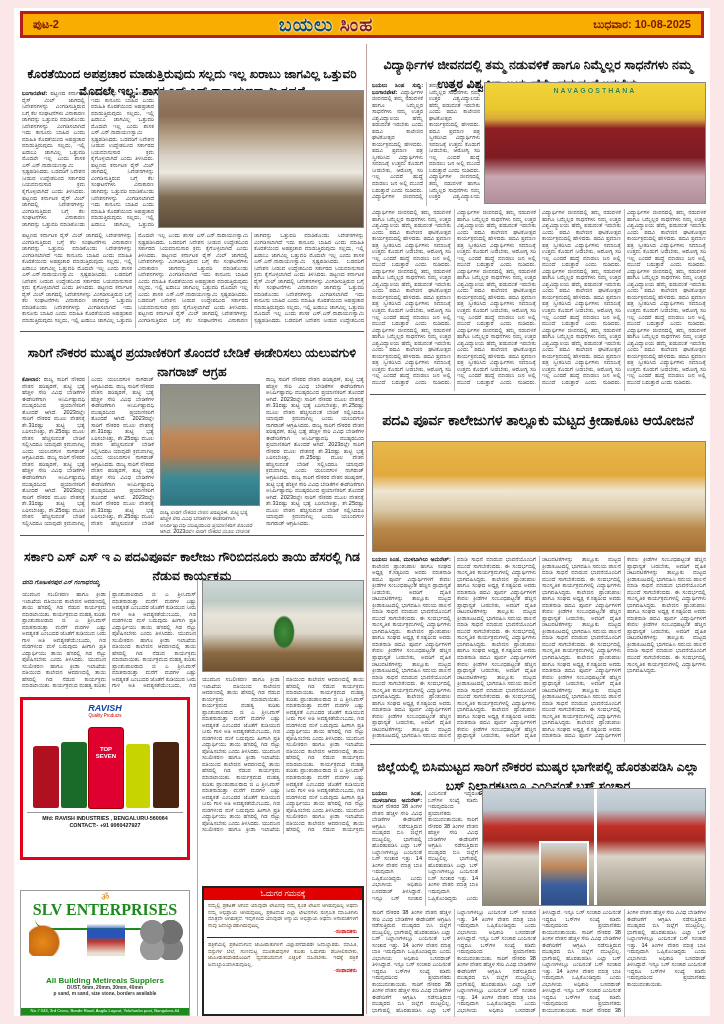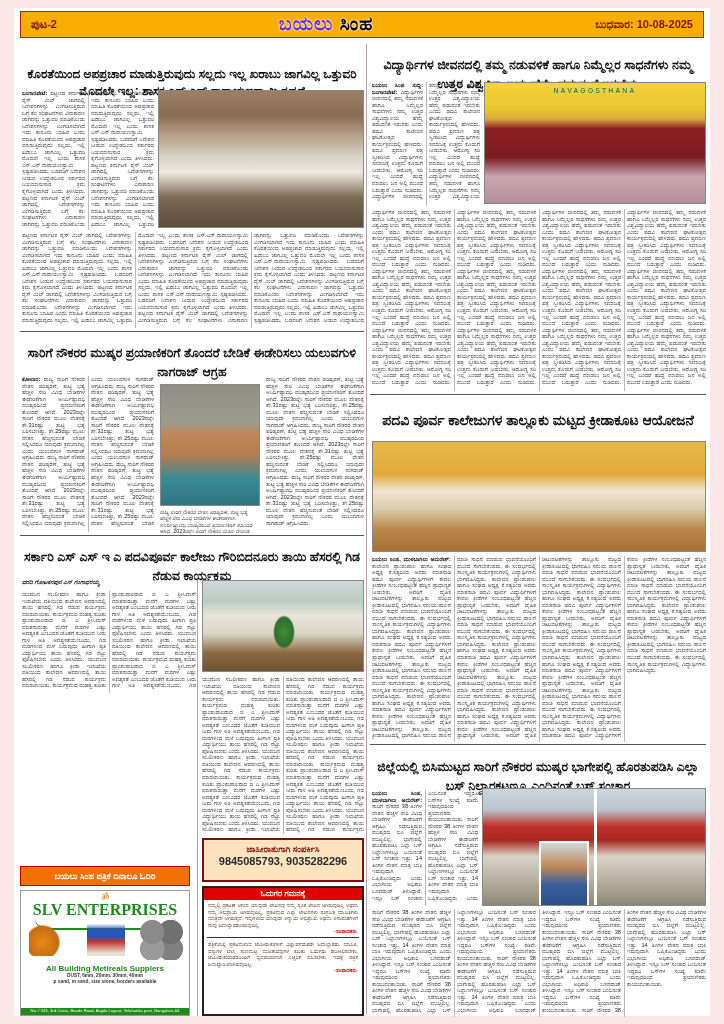--- a/index.html
+++ b/index.html
@@ -1,23 +1,23 @@
 <!DOCTYPE html>
 <html><head>
 <meta charset="utf-8">
 <style>
   html,body{margin:0;padding:0;}
   body{width:724px;height:1024px;background:#fbe7e7;font-family:"Liberation Sans",sans-serif;}
   #page{position:relative;width:724px;height:1024px;overflow:hidden;}
   .paper{position:absolute;left:14px;top:8px;width:696px;height:1008px;background:#ffffff;}
   
-  .masthead-bar{position:absolute;left:20px;top:11px;width:684px;height:27px;background:#f9ad00;border:1px solid #b91c1c;display:flex;align-items:center;justify-content:space-between;padding:0 10px;box-sizing:border-box;}
+  .masthead-bar{position:absolute;left:20px;top:11px;width:684px;height:27px;background:#f9ad00;border:3px solid #b91c1c;display:flex;align-items:center;justify-content:space-between;padding:0 10px;box-sizing:border-box;}
   .mh-side{font-size:11px;font-weight:bold;color:#7a1507;}
   .mh-title{font-size:19px;font-weight:bold;letter-spacing:1px;text-shadow:0 0 2px #fff,0 0 2px #fff;}
-  .mh-t1{color:#6d28d9;font-family:Liberation Mono, monospace;} .mh-t2{color:#000000;}
+  .mh-t1{color:#0c4a6e;} .mh-t2{color:#7f1d1d;}
   
   .vrule{position:absolute;width:1px;background:#bfa3a3;}
   .hrule{position:absolute;height:1px;background:#555;}
   
   .hl{position:absolute;font-weight:bold;color:#0d0d0d;text-align:center;line-height:1.45;letter-spacing:0;}
   .hl-a{left:20px;top:46px;width:344px;font-size:12px;margin-top:20px;}
   .hl-b{left:20px;top:334px;width:344px;font-size:12.5px;}
   .hl-c{left:20px;top:538px;width:344px;font-size:12.5px;}
   .hl-d{left:370px;top:46px;width:336px;font-size:12.5px;}
   .hl-e{left:370px;top:398px;width:336px;font-size:14px;}
@@ -55,28 +55,28 @@
   .ravish-foot{font-size:5.4px;font-weight:bold;color:#111;line-height:1.35;border-top:1px solid #999;margin:0 4px;padding-top:2px;}
   .strip-ad{position:absolute;left:20px;top:866px;width:170px;height:20px;background:#f07000;border:1px solid #c00000;box-sizing:border-box;color:#ffffff;font-weight:bold;font-size:8.5px;display:flex;align-items:center;justify-content:center;}
   .ad-slv{position:absolute;left:20px;top:890px;width:170px;height:126px;background:#ffffff;border:1px solid #9a9a9a;box-sizing:border-box;text-align:center;overflow:hidden;}
   .slv-om{font-size:9px;color:#e07800;line-height:1;margin-top:2px;}
   .slv-title{font-family:"Liberation Serif",serif;font-size:16px;font-weight:bold;color:#1e8a1e;line-height:1;}
   .slv-mid{position:relative;height:44px;}
   .slv-exc{position:absolute;left:8px;top:4px;width:34px;height:34px;background:radial-gradient(circle at 40% 60%,#e88a1a 0%,#c86a10 55%,transparent 62%);}
   .slv-house{position:absolute;left:66px;top:2px;width:38px;height:36px;background:linear-gradient(180deg,transparent 10%,#2855b8 28%,#2855b8 46%,#c03830 60%,#e8e0d0 92%);}
   .slv-stones{position:absolute;right:6px;top:2px;width:44px;height:40px;background:radial-gradient(circle at 30% 30%,#8a8a8a 0 28%,transparent 30%),radial-gradient(circle at 72% 30%,#707070 0 28%,transparent 30%),radial-gradient(circle at 30% 72%,#9a9a9a 0 28%,transparent 30%),radial-gradient(circle at 72% 72%,#808080 0 28%,transparent 30%);}
   .slv-arc{width:140px;height:10px;margin:0 auto;border-bottom:2px solid #1e8a1e;border-radius:0 0 70px 70px;}
-  .slv-line1{font-size:8px;font-weight:bold;color:#1e8a1e;margin-top:2px;}
+  .slv-line1{font-size:8px;font-weight:bold;color:#1e8a1e;margin-top:14px;}
   .slv-sizes{font-size:4.8px;font-weight:bold;color:#333;line-height:1.3;}
   .slv-addr{position:absolute;left:0;bottom:0;width:100%;background:#1e8a1e;color:#fff;font-size:4.2px;line-height:1.6;}
   .ad-contact{position:absolute;left:202px;top:838px;width:162px;height:44px;background:#fbe3c0;border:2px solid #7a1010;box-sizing:border-box;text-align:center;}
   .contact-t{font-size:8.5px;font-weight:bold;color:#7a1010;margin-top:4px;}
   .contact-n{font-size:11px;font-weight:bold;color:#2b2b2b;}
   .notice{position:absolute;left:202px;top:886px;width:162px;height:130px;background:#fff;border:2px solid #222;box-sizing:border-box;overflow:hidden;}
-  .notice-head{background:#e00000;color:#fff;font-size:8px;font-weight:bold;text-align:center;padding:1px 0;}
+  .notice-head{background:#e00000;color:#fff;font-size:8px;font-weight:normal;text-align:center;padding:1px 0;}
   .notice-p{font-size:5.2px;color:#3a2a10;text-align:justify;line-height:1.25;padding:2px 4px 0 4px;margin:0;}
   .notice-sig{font-size:5.4px;color:#d00000;font-weight:bold;text-align:right;padding:0 5px 1px 0;}
   .notice-div{height:1px;background:#333;margin:1px 3px;}
 </style>
 </head>
 <body>
 
 <div id="page">
   <div class="paper"></div>
 
@@ -154,42 +154,54 @@
       <span class="dl">ಬಯಲು ಸಿಂಹ, ಮುಳಬಾಗಿಲು ಅಮರೇಶ್:</span>
       <span>ಸಾರಿಗೆ ನೌಕರರ 38 ತಿಂಗಳ ವೇತನ ಹೆಚ್ಚಳ ಸೇರಿ ವಿವಿಧ ಬೇಡಿಕೆಗಳ ಈಡೇರಿಕೆಗೆ ಆಗ್ರಹಿಸಿ ನಡೆಸುತ್ತಿರುವ ಮುಷ್ಕರದ ಬಿಸಿ ಜಿಲ್ಲೆಗೆ ಮುಟ್ಟಲಿಲ್ಲ. ಭಾಗೇಪಲ್ಲಿ ಹೊರತುಪಡಿಸಿ ಎಲ್ಲಾ ಬಸ್ ನಿಲ್ದಾಣಗಳಲ್ಲೂ ಎಂದಿನಂತೆ ಬಸ್ ಸಂಚಾರ ಇತ್ತು. 14 ತಿಂಗಳ ವೇತನ ಮಾತ್ರ ಬಾಕಿ ಇರುವುದಾಗಿ ಒಪ್ಪಿಕೊಂಡಿದ್ದರು ಎಂದು ವಿಭಾಗೀಯ ಅಧಿಕಾರಿ ಬಸವರಾಜ್ ತಿಳಿಸಿದ್ದಾರೆ. ಇನ್ನೂ ಬಸ್ ಸಂಚಾರ ಎಂದಿನಂತೆ ಇದ್ದರೂ ಬಸ್‌ಗಳ ಸಂಖ್ಯೆ ಕಡಿಮೆ ಇರುವುದರಿಂದ ಪ್ರಯಾಣಿಕರು ಕಾಯುವಂತಾಯಿತು. ಸಾರಿಗೆ ನೌಕರರ 38 ತಿಂಗಳ ವೇತನ ಹೆಚ್ಚಳ ಸೇರಿ ವಿವಿಧ ಬೇಡಿಕೆಗಳ ಈಡೇರಿಕೆಗೆ ಆಗ್ರಹಿಸಿ ನಡೆಸುತ್ತಿರುವ ಮುಷ್ಕರದ ಬಿಸಿ ಜಿಲ್ಲೆಗೆ ಮುಟ್ಟಲಿಲ್ಲ. ಭಾಗೇಪಲ್ಲಿ ಹೊರತುಪಡಿಸಿ ಎಲ್ಲಾ ಬಸ್ ನಿಲ್ದಾಣಗಳಲ್ಲೂ ಎಂದಿನಂತೆ ಬಸ್ ಸಂಚಾರ ಇತ್ತು. 14 ತಿಂಗಳ ವೇತನ ಮಾತ್ರ ಬಾಕಿ ಇರುವುದಾಗಿ ಒಪ್ಪಿಕೊಂಡಿದ್ದರು ಎಂದು ವಿಭಾಗೀಯ ಅಧಿಕಾರಿ ಬಸವರಾಜ್ ತಿಳಿಸಿದ್ದಾರೆ. ಇನ್ನೂ ಬಸ್ ಸಂಚಾರ ಎಂದಿನಂತೆ ಇದ್ದರೂ ಬಸ್‌ಗಳ ಸಂಖ್ಯೆ ಕಡಿಮೆ ಇರುವುದರಿಂದ ಪ್ರಯಾಣಿಕರು ಕಾಯುವಂತಾಯಿತು.</span>
     </div>
     <div class="photo ph-bus" style="left:482px;top:788px;width:224px;height:118px;">
       <div class="ph-split"></div>
       <div class="ph-inset" style="left:56px;top:52px;width:46px;height:62px;"></div>
     </div>
     <div class="bodytxt c4" style="left:372px;top:909px;width:334px;height:108px;">ಸಾರಿಗೆ ನೌಕರರ 38 ತಿಂಗಳ ವೇತನ ಹೆಚ್ಚಳ ಸೇರಿ ವಿವಿಧ ಬೇಡಿಕೆಗಳ ಈಡೇರಿಕೆಗೆ ಆಗ್ರಹಿಸಿ ನಡೆಸುತ್ತಿರುವ ಮುಷ್ಕರದ ಬಿಸಿ ಜಿಲ್ಲೆಗೆ ಮುಟ್ಟಲಿಲ್ಲ. ಭಾಗೇಪಲ್ಲಿ ಹೊರತುಪಡಿಸಿ ಎಲ್ಲಾ ಬಸ್ ನಿಲ್ದಾಣಗಳಲ್ಲೂ ಎಂದಿನಂತೆ ಬಸ್ ಸಂಚಾರ ಇತ್ತು. 14 ತಿಂಗಳ ವೇತನ ಮಾತ್ರ ಬಾಕಿ ಇರುವುದಾಗಿ ಒಪ್ಪಿಕೊಂಡಿದ್ದರು ಎಂದು ವಿಭಾಗೀಯ ಅಧಿಕಾರಿ ಬಸವರಾಜ್ ತಿಳಿಸಿದ್ದಾರೆ. ಇನ್ನೂ ಬಸ್ ಸಂಚಾರ ಎಂದಿನಂತೆ ಇದ್ದರೂ ಬಸ್‌ಗಳ ಸಂಖ್ಯೆ ಕಡಿಮೆ ಇರುವುದರಿಂದ ಪ್ರಯಾಣಿಕರು ಕಾಯುವಂತಾಯಿತು. ಸಾರಿಗೆ ನೌಕರರ 38 ತಿಂಗಳ ವೇತನ ಹೆಚ್ಚಳ ಸೇರಿ ವಿವಿಧ ಬೇಡಿಕೆಗಳ ಈಡೇರಿಕೆಗೆ ಆಗ್ರಹಿಸಿ ನಡೆಸುತ್ತಿರುವ ಮುಷ್ಕರದ ಬಿಸಿ ಜಿಲ್ಲೆಗೆ ಮುಟ್ಟಲಿಲ್ಲ. ಭಾಗೇಪಲ್ಲಿ ಹೊರತುಪಡಿಸಿ ಎಲ್ಲಾ ಬಸ್ ನಿಲ್ದಾಣಗಳಲ್ಲೂ ಎಂದಿನಂತೆ ಬಸ್ ಸಂಚಾರ ಇತ್ತು. 14 ತಿಂಗಳ ವೇತನ ಮಾತ್ರ ಬಾಕಿ ಇರುವುದಾಗಿ ಒಪ್ಪಿಕೊಂಡಿದ್ದರು ಎಂದು ವಿಭಾಗೀಯ ಅಧಿಕಾರಿ ಬಸವರಾಜ್ ತಿಳಿಸಿದ್ದಾರೆ. ಇನ್ನೂ ಬಸ್ ಸಂಚಾರ ಎಂದಿನಂತೆ ಇದ್ದರೂ ಬಸ್‌ಗಳ ಸಂಖ್ಯೆ ಕಡಿಮೆ ಇರುವುದರಿಂದ ಪ್ರಯಾಣಿಕರು ಕಾಯುವಂತಾಯಿತು. ಸಾರಿಗೆ ನೌಕರರ 38 ತಿಂಗಳ ವೇತನ ಹೆಚ್ಚಳ ಸೇರಿ ವಿವಿಧ ಬೇಡಿಕೆಗಳ ಈಡೇರಿಕೆಗೆ ಆಗ್ರಹಿಸಿ ನಡೆಸುತ್ತಿರುವ ಮುಷ್ಕರದ ಬಿಸಿ ಜಿಲ್ಲೆಗೆ ಮುಟ್ಟಲಿಲ್ಲ. ಭಾಗೇಪಲ್ಲಿ ಹೊರತುಪಡಿಸಿ ಎಲ್ಲಾ ಬಸ್ ನಿಲ್ದಾಣಗಳಲ್ಲೂ ಎಂದಿನಂತೆ ಬಸ್ ಸಂಚಾರ ಇತ್ತು. 14 ತಿಂಗಳ ವೇತನ ಮಾತ್ರ ಬಾಕಿ ಇರುವುದಾಗಿ ಒಪ್ಪಿಕೊಂಡಿದ್ದರು ಎಂದು ವಿಭಾಗೀಯ ಅಧಿಕಾರಿ ಬಸವರಾಜ್ ತಿಳಿಸಿದ್ದಾರೆ. ಇನ್ನೂ ಬಸ್ ಸಂಚಾರ ಎಂದಿನಂತೆ ಇದ್ದರೂ ಬಸ್‌ಗಳ ಸಂಖ್ಯೆ ಕಡಿಮೆ ಇರುವುದರಿಂದ ಪ್ರಯಾಣಿಕರು ಕಾಯುವಂತಾಯಿತು. ಸಾರಿಗೆ ನೌಕರರ 38 ತಿಂಗಳ ವೇತನ ಹೆಚ್ಚಳ ಸೇರಿ ವಿವಿಧ ಬೇಡಿಕೆಗಳ ಈಡೇರಿಕೆಗೆ ಆಗ್ರಹಿಸಿ ನಡೆಸುತ್ತಿರುವ ಮುಷ್ಕರದ ಬಿಸಿ ಜಿಲ್ಲೆಗೆ ಮುಟ್ಟಲಿಲ್ಲ. ಭಾಗೇಪಲ್ಲಿ ಹೊರತುಪಡಿಸಿ ಎಲ್ಲಾ ಬಸ್ ನಿಲ್ದಾಣಗಳಲ್ಲೂ ಎಂದಿನಂತೆ ಬಸ್ ಸಂಚಾರ ಇತ್ತು. 14 ತಿಂಗಳ ವೇತನ ಮಾತ್ರ ಬಾಕಿ ಇರುವುದಾಗಿ ಒಪ್ಪಿಕೊಂಡಿದ್ದರು ಎಂದು ವಿಭಾಗೀಯ ಅಧಿಕಾರಿ ಬಸವರಾಜ್ ತಿಳಿಸಿದ್ದಾರೆ. ಇನ್ನೂ ಬಸ್ ಸಂಚಾರ ಎಂದಿನಂತೆ ಇದ್ದರೂ ಬಸ್‌ಗಳ ಸಂಖ್ಯೆ ಕಡಿಮೆ ಇರುವುದರಿಂದ ಪ್ರಯಾಣಿಕರು ಕಾಯುವಂತಾಯಿತು. ಸಾರಿಗೆ ನೌಕರರ 38 ತಿಂಗಳ ವೇತನ ಹೆಚ್ಚಳ ಸೇರಿ ವಿವಿಧ ಬೇಡಿಕೆಗಳ ಈಡೇರಿಕೆಗೆ ಆಗ್ರಹಿಸಿ ನಡೆಸುತ್ತಿರುವ ಮುಷ್ಕರದ ಬಿಸಿ ಜಿಲ್ಲೆಗೆ ಮುಟ್ಟಲಿಲ್ಲ. ಭಾಗೇಪಲ್ಲಿ ಹೊರತುಪಡಿಸಿ ಎಲ್ಲಾ ಬಸ್ ನಿಲ್ದಾಣಗಳಲ್ಲೂ ಎಂದಿನಂತೆ ಬಸ್ ಸಂಚಾರ ಇತ್ತು. 14 ತಿಂಗಳ ವೇತನ ಮಾತ್ರ ಬಾಕಿ ಇರುವುದಾಗಿ ಒಪ್ಪಿಕೊಂಡಿದ್ದರು ಎಂದು ವಿಭಾಗೀಯ ಅಧಿಕಾರಿ ಬಸವರಾಜ್ ತಿಳಿಸಿದ್ದಾರೆ. ಇನ್ನೂ ಬಸ್ ಸಂಚಾರ ಎಂದಿನಂತೆ ಇದ್ದರೂ ಬಸ್‌ಗಳ ಸಂಖ್ಯೆ ಕಡಿಮೆ ಇರುವುದರಿಂದ ಪ್ರಯಾಣಿಕರು ಕಾಯುವಂತಾಯಿತು.</div>
   </section>
 
-
-  <div class="strip-ad">ಬಯಲು ಸಿಂಹ ಪತ್ರಿಕೆ ದಿನಾಲೂ ಓದಿರಿ</div>
+  <div class="ad-ravish">
+    <div class="ravish-brand">RAVISH</div>
+    <div class="ravish-tag">Quality Products</div>
+    <div class="pouches">
+      <div class="pouch pz1"></div>
+      <div class="pouch pz2"></div>
+      <div class="pouch pz3">
+        <div class="plabel">TOP SEVEN</div>
+      </div>
+      <div class="pouch pz4"></div>
+      <div class="pouch pz5"></div>
+    </div>
+    <div class="ravish-foot">
+      <div>Mfd: RAVISH INDUSTRIES , BENGALURU-560064</div>
+      <div>CONTACT:- +91 9060427927</div>
+    </div>
+  </div>
+
 
   <div class="ad-slv">
     <div class="slv-om">ॐ</div>
     <div class="slv-title">SLV ENTERPRISES</div>
     <div class="slv-mid">
       <div class="slv-exc"></div>
       <div class="slv-house"></div>
       <div class="slv-stones"></div>
       <div class="slv-arc"></div>
     </div>
     <div class="slv-line1">All Building Metireals Supplers</div>
     <div class="slv-sizes">DUST, 6mm, 20mm, 30mm, 40mm</div>
     <div class="slv-sizes">p sand, m sand, size stone, borders available</div>
     <div class="slv-addr">No # 343, 3rd Cross, Bande Road, Aagila Layout, Yelahanka post, Bangalore-64</div>
   </div>
 
-  <div class="ad-contact">
-    <div class="contact-t">ಜಾಹೀರಾತುಗಾಗಿ ಸಂಪರ್ಕಿಸಿ</div>
-    <div class="contact-n">9845085793, 9035282296</div>
-  </div>
 
   <div class="notice">
     <div class="notice-head">ಓದುಗರ ಗಮನಕ್ಕೆ</div>
     <p class="notice-p">ನಮ್ಮಲ್ಲಿ ಪ್ರಕಟಣೆ ಆಗುವ ಯಾವುದೇ ಲೇಖನವು ನಮ್ಮ ಸ್ವಂತ ಲೇಖನ ಆಗಿರುವುದಿಲ್ಲ ಅಥವಾ ನಮ್ಮ ಅಭಿಪ್ರಾಯ ಆಗಿರುವುದಿಲ್ಲ, ಪ್ರಕಟವಾದ ಎಲ್ಲಾ ಲೇಖನಗಳು ಸಂಗ್ರಹಿತ ಮಾಹಿತಿಗಳು ಮಾತ್ರವೇ ಆಗಿರುತ್ತವೆ. ಇವುಗಳಿಂದ ಯಾವುದೇ ಅನ್ಯಾಯ ಅಭಿಪ್ರಾಯ ಅಥವಾ ಅನಾಹುತಗಳಿಗೆ ನಾವು ಜವಾಬ್ದಾರರಾಗಿರುವುದಿಲ್ಲ</p>
     <div class="notice-sig">-ಸಂಪಾದಕರು</div>
     <div class="notice-div"></div>
     <p class="notice-p">ಪತ್ರಿಕೆಯಲ್ಲಿ ಪ್ರಕಟವಾಗುವ ಜಾಹೀರಾತುಗಳಿಗೆ ವಿಜ್ಞಾಪನೆದಾರರೇ ಜವಾಬ್ದಾರರು. ಮಾಹಿತಿ, ವಸ್ತುಗಳ ಬೆಲೆ, ಗುಣಮಟ್ಟ ಮುಂತಾದವುಗಳ ಕುರಿತು ಓದುಗರು ಪರಿಶೀಲಿಸಬೇಕು, ಜಾಹೀರಾತುದಾರರೊಂದಿಗೆ ವ್ಯವಹರಿಸುವಾಗ ಎಚ್ಚರಿಕೆ ವಹಿಸಬೇಕು. ಇದಕ್ಕೆ ಪತ್ರಿಕೆ ಜವಾಬ್ದಾರಿಯಾಗಿರುವುದಿಲ್ಲ.</p>
     <div class="notice-sig">-ಸಂಪಾದಕರು</div>
   </div>
 </div>

